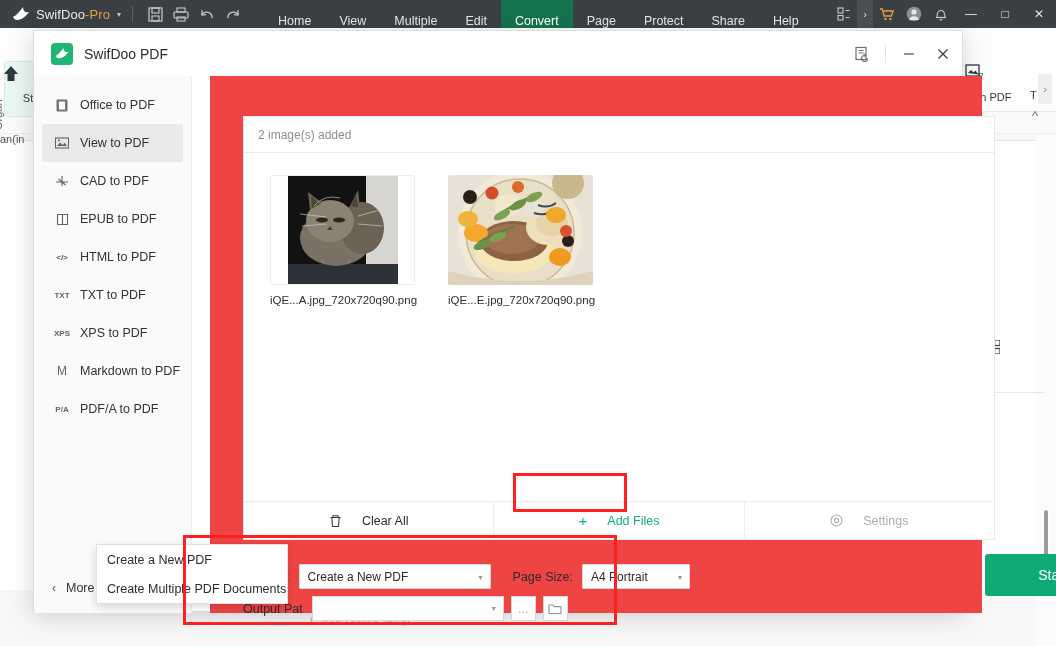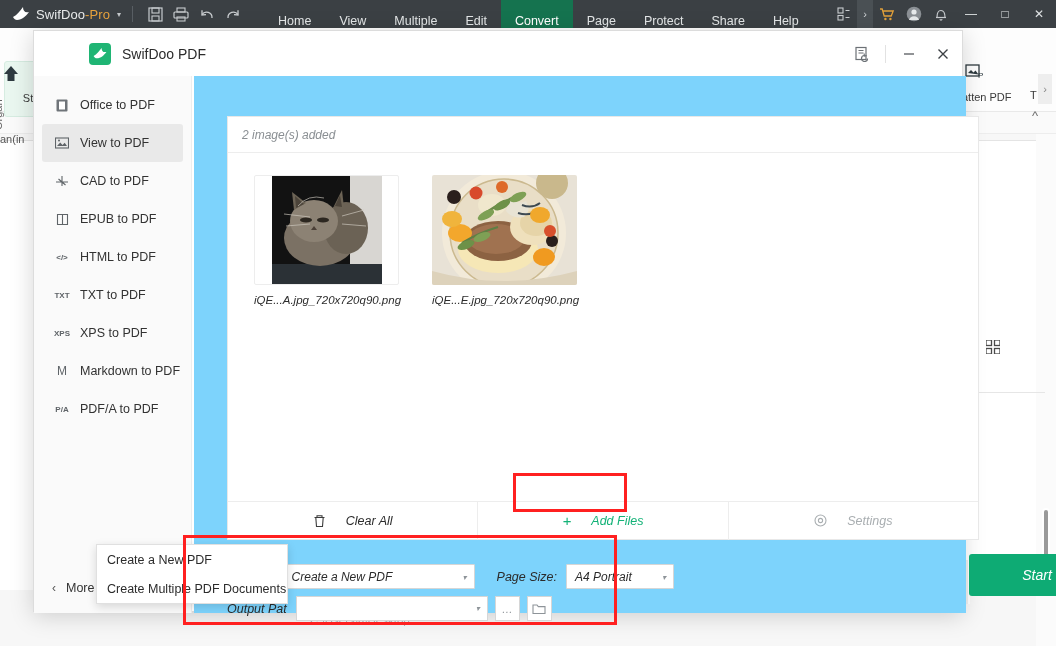--- a/index.html
+++ b/index.html
@@ -102,21 +102,21 @@
   .bg-num1 { position:absolute; left: 885px; top: 598px; font-size: 11px; color:#c9ccce; }
 
   
   .modal {
     position: absolute; left: 33px; top: 30px; width: 930px; height: 582px;
     background: #ffffff; border: 1px solid #dcdcdc;
     box-shadow: 0 4px 22px rgba(0,0,0,.17);
   }
   .m-header {
     position: absolute; left: 0; top: 0; width: 930px; height: 45px;
-    display: flex; align-items: center; padding-left: 38px;
+    display: flex; align-items: center;
   }
   .m-logo {
     margin-left: 17px; width: 22px; height: 22px; border-radius: 4px;
     background: #1fb574; display: flex; align-items: center; justify-content: center;
   }
   .m-title { margin-left: 11px; font-size: 14px; color: #2b2b2b; }
   .m-hdr-right { position: absolute; right: 4px; top: 0; height: 45px; display: flex; align-items: center; }
   .m-hdr-ico { width: 34px; height: 30px; display: flex; align-items: center; justify-content: center; color: #6c7176; }
   .m-hdr-div { width: 1px; height: 18px; background: #e2e2e2; margin: 0 6px; }
 
@@ -136,21 +136,21 @@
   }
   .side-ico.tiny { font-size: 8px; font-weight: bold; }
   .side-label { margin-left: 8px; }
   .more-feat {
     position: absolute; left: 8px; bottom: 18px; display: flex; align-items: center;
     font-size: 12.5px; color: #333; padding-left: 10px;
   }
   .more-feat .chev { margin-right: 10px; color:#555; font-size: 12px; }
 
   
-  .m-content { position: absolute; left: 160px; top: 45px; width: 772px; height: 537px; background:#7dd3fc;font-style:italic; }
+  .m-content { position: absolute; left: 176px; top: 45px; width: 772px; height: 537px; background:#ef4444; }
   .file-panel {
     position: absolute; left: 33px; top: 40px; width: 752px; height: 424px;
     border: 1px solid #e8e8e8; background: #ffffff;
   }
   .fp-head {
     height: 36px; border-bottom: 1px solid #ededed; display: flex; align-items: center;
     padding-left: 14px; font-size: 12px; color: #8a8f93;
   }
   .fp-body { position: relative; height: 348px; padding: 22px 0 0 26px; display: flex; gap: 33px; }
   .thumb-card { width: 145px; }

